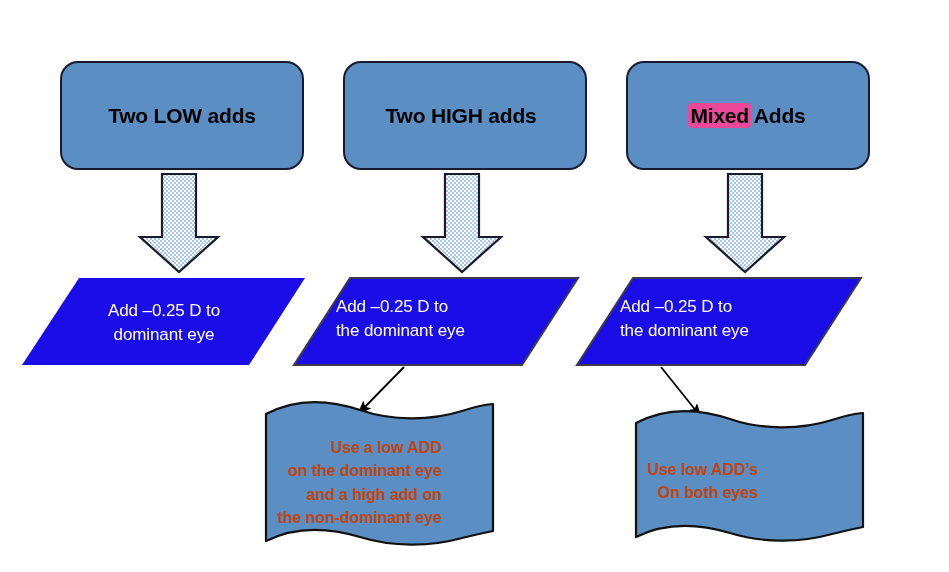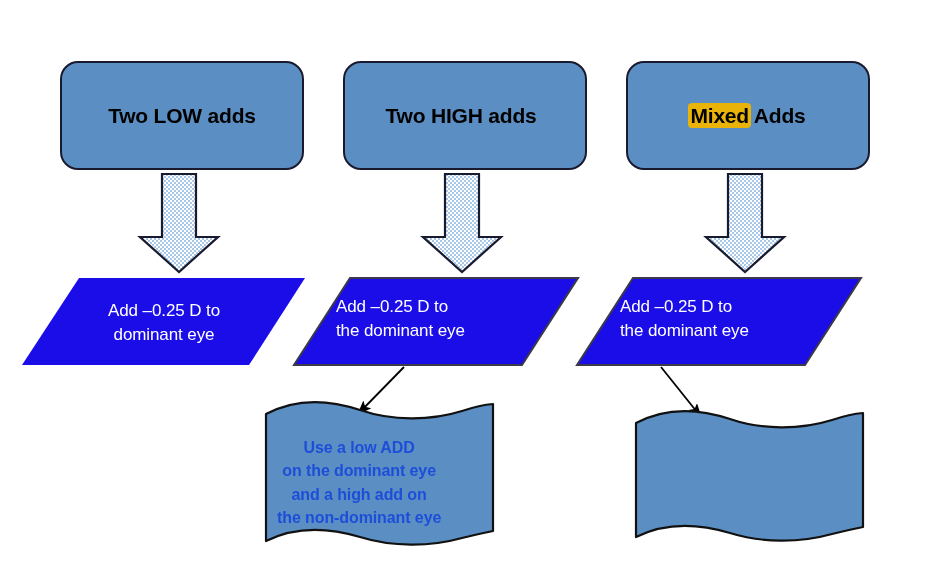--- a/index.html
+++ b/index.html
@@ -36,38 +36,38 @@
     pointer-events: none;
     white-space: pre-line;
   }
   .top-label {
     font-size: 21px;
     font-weight: bold;
     color: #000000;
     letter-spacing: -0.2px;
   }
   .top-label .hl {
-    background: #eab308;
+    background: #ec4899;
     border-radius: 4px;
     padding: 1px 2px;
     margin: -1px -2px;
   }
   .para-label {
     font-size: 17px;
     font-weight: normal;
     color: #ffffff;
     line-height: 1.42;
     letter-spacing: -0.1px;
   }
   .wave-label {
     font-size: 16px;
     font-weight: bold;
-    color: #1d4ed8;
+    color: #c2410c;
     line-height: 1.45;
-    text-align: center;
+    text-align: right;
     justify-content: flex-start;
     letter-spacing: -0.1px;
   }
 </style>
 </head>
 <body>
 
 <div id="canvas">
 
   <svg class="svg-layer" viewBox="0 0 949 572" xmlns="http://www.w3.org/2000/svg">
@@ -162,14 +162,16 @@
 the dominant eye</div>
 
   <div class="txt para-label" style="left:620px; top:288px; width:212px; height:62px; justify-content:flex-start; text-align:left;">Add –0.25 D to
 the dominant eye</div>
 
   <div class="txt wave-label" style="left:277px; top:430px; width:216px; height:105px;">Use a low ADD
 on the dominant eye
 and a high add on
 the non-dominant eye</div>
 
+  <div class="txt wave-label" style="left:647px; top:450px; width:210px; height:62px;">Use low ADD’s
+On both eyes</div>
 
 </div>
 
 </body></html>

